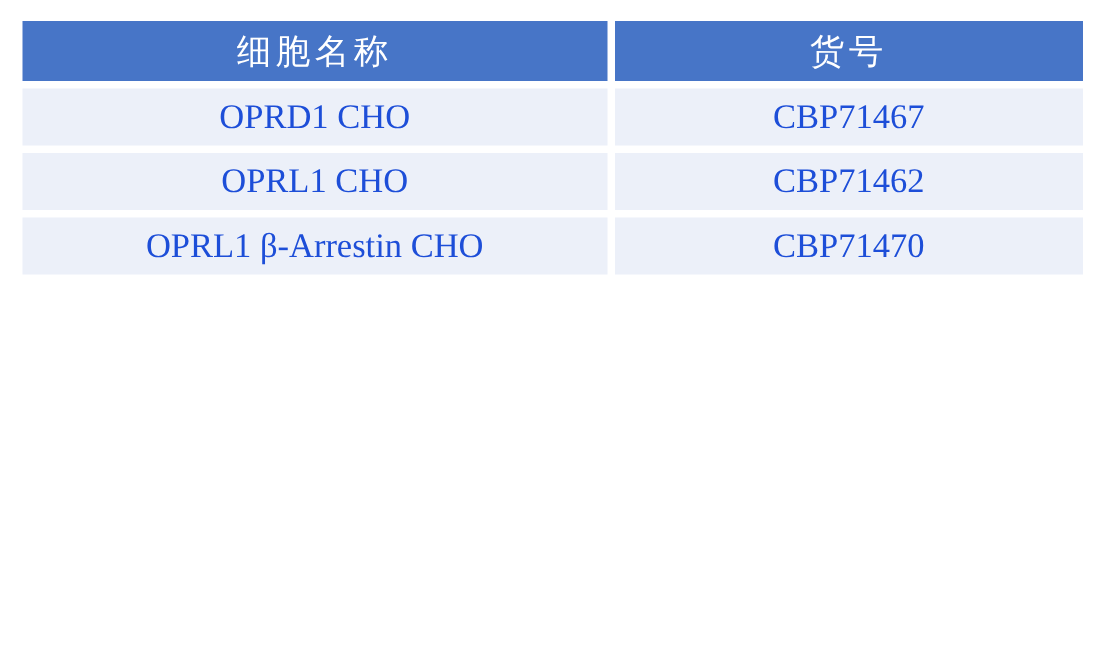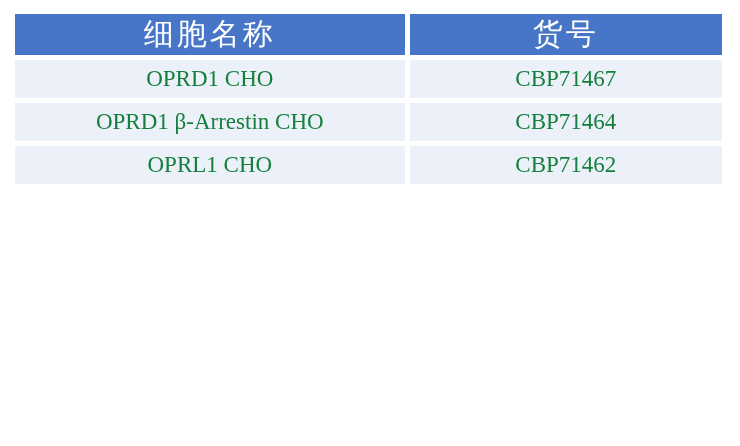--- a/index.html
+++ b/index.html
@@ -25,27 +25,27 @@
     text-align: center;
     vertical-align: middle;
     padding: 0;
     overflow: hidden;
     white-space: nowrap;
   }
   table.cell-table th {
     background: #4775c7;
     color: #ffffff;
     font-weight: normal;
-    font-size: 30px;
+    font-size: 23px;
     letter-spacing: 3px;
     height: 40px;
   }
   table.cell-table td {
     background: #ecf0f9;
-    color: #15803d;
+    color: #1d4ed8;
     font-size: 23px;
     height: 38px;
   }
   col.col-name { width: 55.5%; }
   col.col-cat  { width: 44.5%; }
 </style>
 </head>
 <body>
 
 <div class="table-wrap">
@@ -59,22 +59,22 @@
         <th>细胞名称</th>
         <th>货号</th>
       </tr>
     </thead>
     <tbody>
       <tr>
         <td>OPRD1 CHO</td>
         <td>CBP71467</td>
       </tr>
       <tr>
-        <td>OPRD1 β-Arrestin CHO</td>
-        <td>CBP71464</td>
+        <td>OPRL1 CHO</td>
+        <td>CBP71462</td>
       </tr>
       <tr>
-        <td>OPRL1 CHO</td>
-        <td>CBP71462</td>
+        <td>OPRL1 β-Arrestin CHO</td>
+        <td>CBP71470</td>
       </tr>
     </tbody>
   </table>
 </div>
 
 </body></html>

